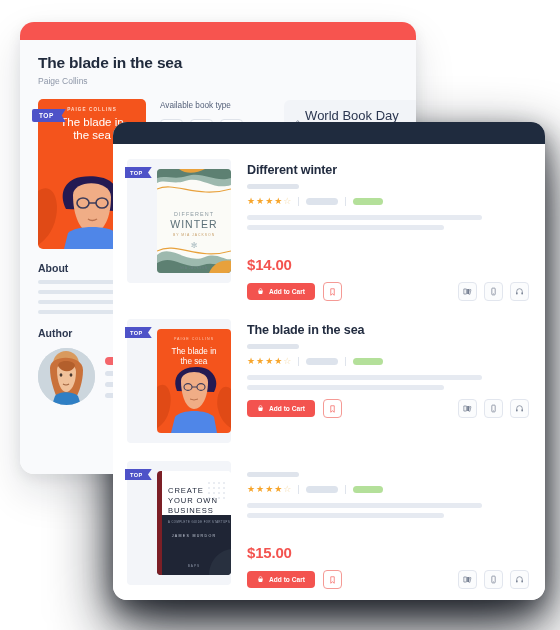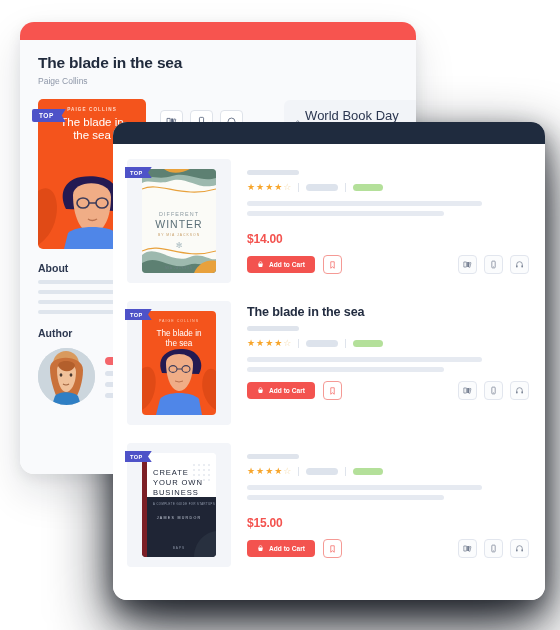--- a/index.html
+++ b/index.html
@@ -92,41 +92,41 @@
 
   
   .front-panel{
     position:absolute;left:113px;top:122px;width:432px;height:478px;
     border-radius:14px;overflow:hidden;background:#fff;
   }
   .front-topbar{height:22px;background:#1f2b3e;}
   .list{padding:6px 0 0 0;}
   .item{display:flex;padding:9px 16px 9px 14px;gap:16px;}
   .thumb-wrap{position:relative;width:104px;flex:0 0 104px;height:124px;background:#f3f5f9;border-radius:4px;
-    display:flex;align-items:center;justify-content:center;}
+    display:flex;align-items:center;justify-content:flex-end;}
   .thumb{position:relative;width:74px;height:104px;border-radius:4px;overflow:hidden;background:#fff;}
   .tbadge{
     position:absolute;left:-2px;top:8px;z-index:7;background:#4e52c8;color:#fff;
     font-size:5.6px;font-weight:700;letter-spacing:.45px;padding:2.5px 9px 2.5px 5px;
     clip-path:polygon(0 0,100% 0,86% 50%,100% 100%,0 100%);
   }
 
   .info{flex:1;min-width:0;padding-top:4px;}
   .bk-title{font-size:12.6px;font-weight:700;color:#222c40;letter-spacing:-.15px;}
   .sub-bar{width:52px;height:5px;border-radius:3px;background:#dfe4ec;margin-top:7px;}
   .rating-row{display:flex;align-items:center;gap:7px;margin-top:8px;}
   .stars{display:flex;gap:1px;}
   .star{font-size:9px;color:#f7a52b;line-height:1;}
   .star.off{color:#f4d9a8;}
   .vsep{width:1px;height:9px;background:#dfe4ec;}
   .chip-gray{width:32px;height:7px;border-radius:4px;background:#dde3ec;}
   .chip-green{width:30px;height:7px;border-radius:4px;background:#b4e09a;}
   .desc1{height:5px;border-radius:3px;background:#e6eaf1;margin-top:9px;width:235px;}
   .desc2{height:5px;border-radius:3px;background:#e6eaf1;margin-top:5px;width:197px;}
-  .price{font-size:12px;font-weight:700;color:#f3534f;margin-top:16px;letter-spacing:-.2px;}
+  .price{font-size:15px;font-weight:700;color:#f3534f;margin-top:26px;letter-spacing:-.2px;}
 
   .act-row{display:flex;align-items:center;margin-top:9px;}
   .cart-btn{
     display:flex;align-items:center;gap:5px;background:#f3534f;border:none;border-radius:4px;
     padding:0 10px;height:17px;color:#fff;font-size:6.6px;font-weight:700;cursor:pointer;
   }
   .bm-btn{
     width:17px;height:17px;border:1px solid #f59a95;border-radius:4px;background:#fff;
     margin-left:8px;display:flex;align-items:center;justify-content:center;cursor:pointer;
   }
@@ -166,20 +166,21 @@
               <ellipse cx="45" cy="52" rx="6" ry="5" fill="none" stroke="#3c3c5a" stroke-width="1.6"></ellipse>
               <ellipse cx="64" cy="52" rx="6" ry="5" fill="none" stroke="#3c3c5a" stroke-width="1.6"></ellipse>
               <path d="M51 52 H58" stroke="#3c3c5a" stroke-width="1.4"></path>
               <path d="M50 68 Q54 71 59 68" stroke="#b9724e" stroke-width="1.4" fill="none"></path>
               <path d="M30 82 C38 74 70 74 79 82 L83 98 L26 98 Z" fill="#4f86e8"></path>
             </svg>
           </div>
         </div>
 
         <div class="bp-right">
+          <div class="bp-lbl">Available book type</div>
           <div class="bp-types">
             <div class="icon-box">
               <svg width="11" height="11" viewBox="0 0 16 16">
                 <path d="M1.5 3.5h4.5v9H1.5z" fill="none" stroke="#55617a" stroke-width="1.2"></path>
                 <path d="M7.5 3.5h3v9h-3z" fill="#55617a"></path>
                 <path d="M11.8 4.2l2.4.7-2 8.2-2.4-.7z" fill="none" stroke="#55617a" stroke-width="1.1"></path>
               </svg>
             </div>
             <div class="icon-box">
               <svg width="11" height="11" viewBox="0 0 16 16">
@@ -268,20 +269,21 @@
               <path d="M0 86 C14 74 30 96 48 88 C60 83 68 92 74 90 L74 104 H0 Z" fill="#9db9ae"></path>
               <path d="M0 94 C16 84 28 102 46 96 C58 92 68 100 74 98 L74 104 H0 Z" fill="#5d8072"></path>
               <path d="M52 104 C56 94 66 90 74 92 L74 104 Z" fill="#e8a13c"></path>
               <path d="M0 82 C20 72 40 92 74 82" stroke="#e8a13c" stroke-width="1.1" fill="none"></path>
               <text x="37" y="100" text-anchor="middle" font-family="Liberation Sans, sans-serif" font-size="2.8" fill="#6d7f86" letter-spacing=".8">MIA JACKSON</text>
             </svg>
           </div>
         </div>
 
         <div class="info">
+          <div class="bk-title">Different winter</div>
           <div class="sub-bar"></div>
           <div class="rating-row">
             <div class="stars">
               <span class="star">★</span>
               <span class="star">★</span>
               <span class="star">★</span>
               <span class="star">★</span>
               <span class="star off">☆</span>
             </div>
             <div class="vsep"></div>

